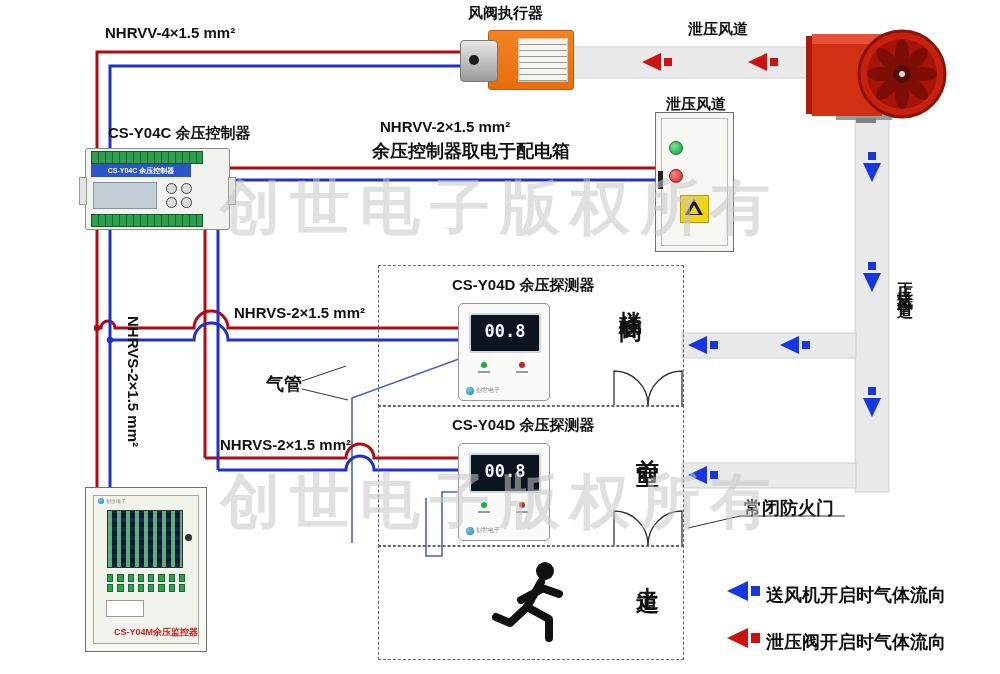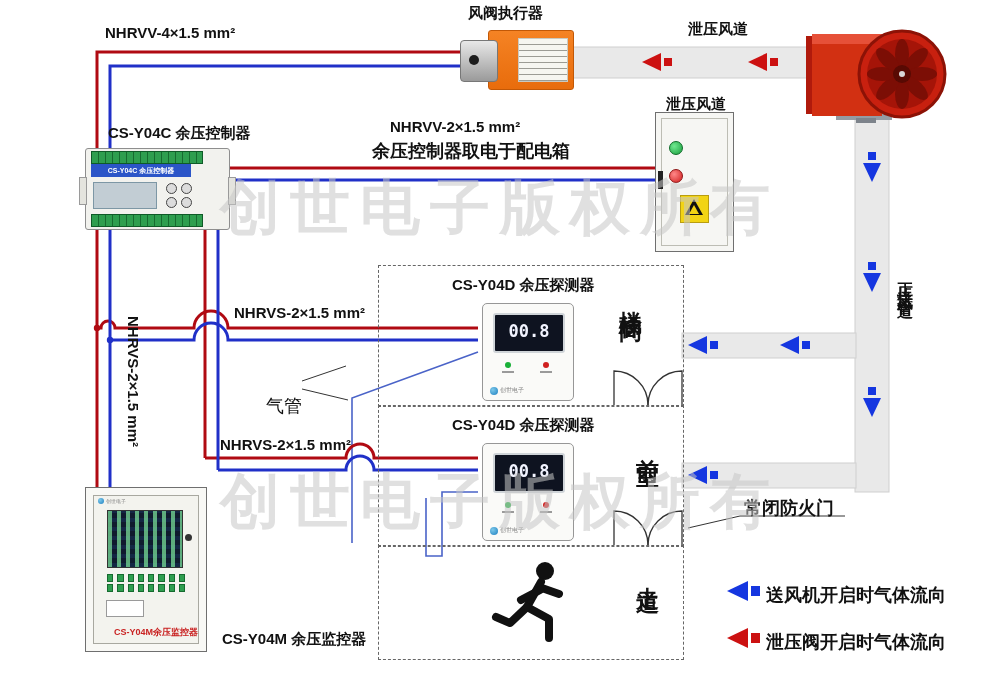--- a/index.html
+++ b/index.html
@@ -37,21 +37,21 @@
   #distbox{left:655px;top:112px;width:77px;height:138px;background:#f6f6f3;border:1.5px solid #6f6f6f;z-index:12;}
   #distbox .door{position:absolute;inset:5px;border:1px solid #bdbdb4;}
   #distbox .btn{position:absolute;width:12px;height:12px;border-radius:50%;}
   #distbox .sticker{position:absolute;left:24px;top:82px;width:27px;height:26px;background:#f2d414;border:1px solid #b99d10;}
   #distbox .tri{position:absolute;left:4px;top:3px;width:0;height:0;border-left:9px solid transparent;
         border-right:9px solid transparent;border-bottom:16px solid #111;}
   #distbox .tri-in{position:absolute;left:8px;top:9px;width:0;height:0;border-left:5px solid transparent;
         border-right:5px solid transparent;border-bottom:9px solid #f2d414;}
   #distbox .handle{position:absolute;left:2px;top:58px;width:5px;height:18px;background:#222;}
   
-  .detector{position:absolute;left:482px;width:90px;height:96px;background:#fafaf8;border:1px solid #979797;border-radius:5px;z-index:12;}
+  .detector{position:absolute;left:458px;width:90px;height:96px;background:#fafaf8;border:1px solid #979797;border-radius:5px;z-index:12;}
   .detector .lcd{position:absolute;left:10px;top:9px;width:68px;height:36px;background:#0e1320;border:2px solid #cfd4d8;border-radius:3px;
         color:#f2f4ff;font-family:"DejaVu Sans Mono",monospace;font-size:17px;font-weight:bold;text-align:center;line-height:33px;}
   .detector .led{position:absolute;top:58px;width:6px;height:6px;border-radius:50%;}
   .detector .tick{position:absolute;top:67px;width:12px;height:2px;background:#9a9a9a;}
   .detector .logo{position:absolute;left:7px;bottom:5px;font-size:6px;color:#8a8a8a;display:flex;align-items:center;gap:2px;}
   .detector .logo .dot{width:8px;height:8px;border-radius:50%;background:radial-gradient(circle at 35% 35%,#7cc8ea,#1d7fc0);}
   
   #monitor{left:85px;top:487px;width:120px;height:163px;background:#f8f8f5;border:1.5px solid #6f6f6f;z-index:12;}
   #monitor .panel{position:absolute;inset:7px;border:1px solid #a8a8a0;background:#f3f3ee;}
   #monitor .logo{position:absolute;left:4px;top:2px;font-size:5px;color:#888;display:flex;align-items:center;gap:2px;}
@@ -278,30 +278,29 @@
       <div class="slot"></div>
       <div class="redname">CS-Y04M余压监控器</div>
     </div>
   </div>
 
   <div class="lbl lbl-md" style="left:468px;top:4px;">风阀执行器</div>
   <div class="lbl lbl-md" style="left:688px;top:20px;">泄压风道</div>
   <div class="lbl lbl-md" style="left:105px;top:24px;">NHRVV-4×1.5 mm²</div>
   <div class="lbl lbl-md" style="left:666px;top:95px;">泄压风道</div>
   <div class="lbl lbl-md" style="left:108px;top:124px;">CS-Y04C 余压控制器</div>
-  <div class="lbl lbl-md" style="left:390px;top:118px;">NHRVV-2×1.5 mm²</div>
+  <div class="lbl lbl-md" style="left:380px;top:118px;">NHRVV-2×1.5 mm²</div>
   <div class="lbl lbl-sm" style="left:372px;top:139px;">余压控制器取电于配电箱</div>
   <div class="lbl lbl-md" style="left:452px;top:276px;">CS-Y04D 余压探测器</div>
   <div class="lbl lbl-md" style="left:234px;top:304px;">NHRVS-2×1.5 mm²</div>
-  <div class="lbl lbl-sm" style="left:266px;top:372px;font-weight:normal;margin-top:22px;">气管</div>
+  <div class="lbl lbl-sm" style="left:266px;top:372px;font-weight:bold;">气管</div>
   <div class="lbl lbl-md" style="left:452px;top:416px;">CS-Y04D 余压探测器</div>
   <div class="lbl lbl-md" style="left:220px;top:436px;">NHRVS-2×1.5 mm²</div>
   <div class="lbl lbl-md" style="left:142px;top:316px;transform:rotate(90deg);transform-origin:left top;">NHRVS-2×1.5 mm²</div>
   <div class="lbl lbl-sm" style="left:744px;top:496px;">常闭防火门</div>
-  <div class="lbl lbl-md" style="left:222px;top:630px;">CS-Y04M 余压监控器</div>
 
   <div class="lbl vcjk" style="left:616px;top:292px;font-size:23px;">楼梯间</div>
   <div class="lbl vcjk" style="left:633px;top:440px;font-size:23px;">前室</div>
   <div class="lbl vcjk" style="left:633px;top:568px;font-size:23px;">走道</div>
   <div class="lbl vcjk" style="left:894px;top:270px;font-size:16px;">正压送风管道</div>
 
   <div class="lbl lbl-sm" style="left:766px;top:583px;">送风机开启时气体流向</div>
   <div class="lbl lbl-sm" style="left:766px;top:630px;">泄压阀开启时气体流向</div>
 
   <div class="watermark" style="top:168px;">创世电子版权所有</div>

